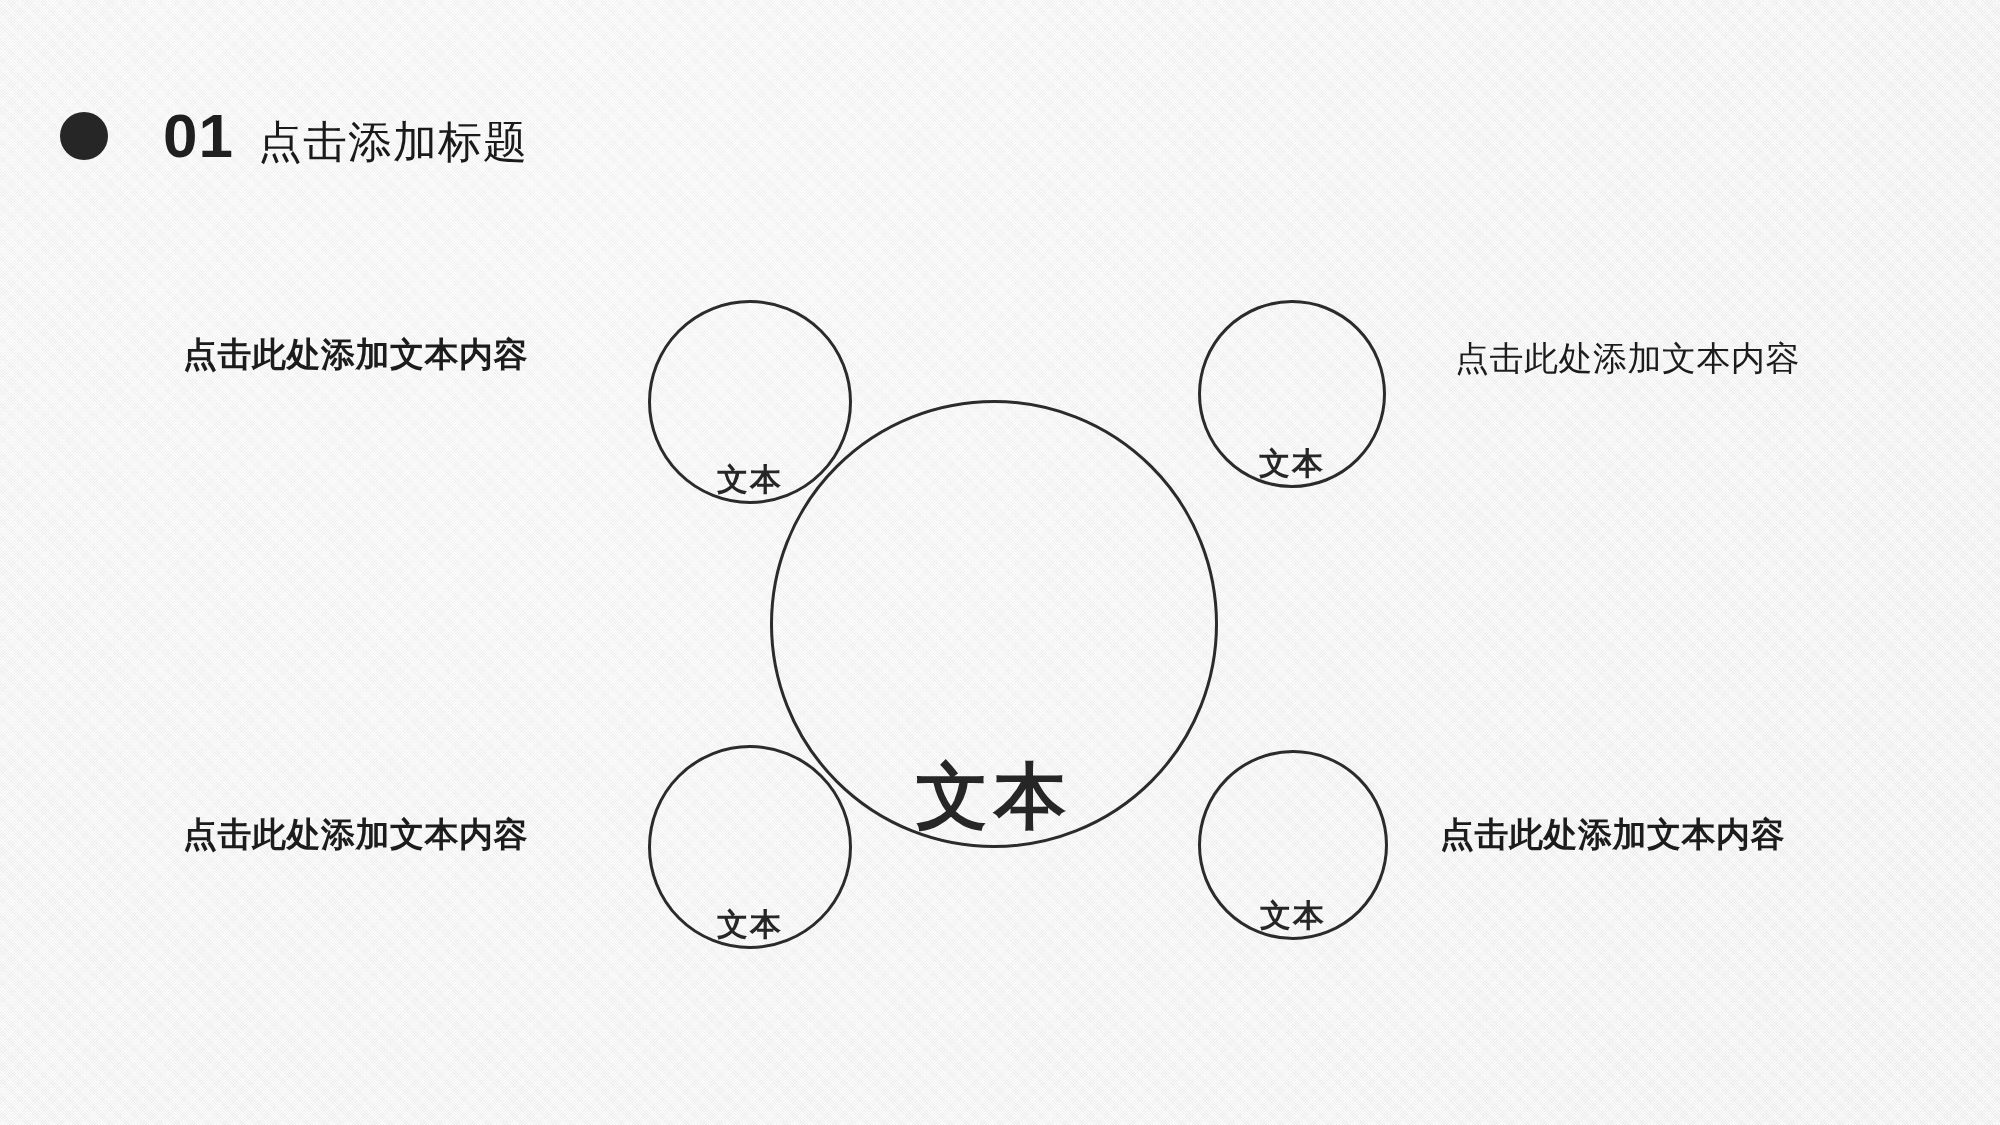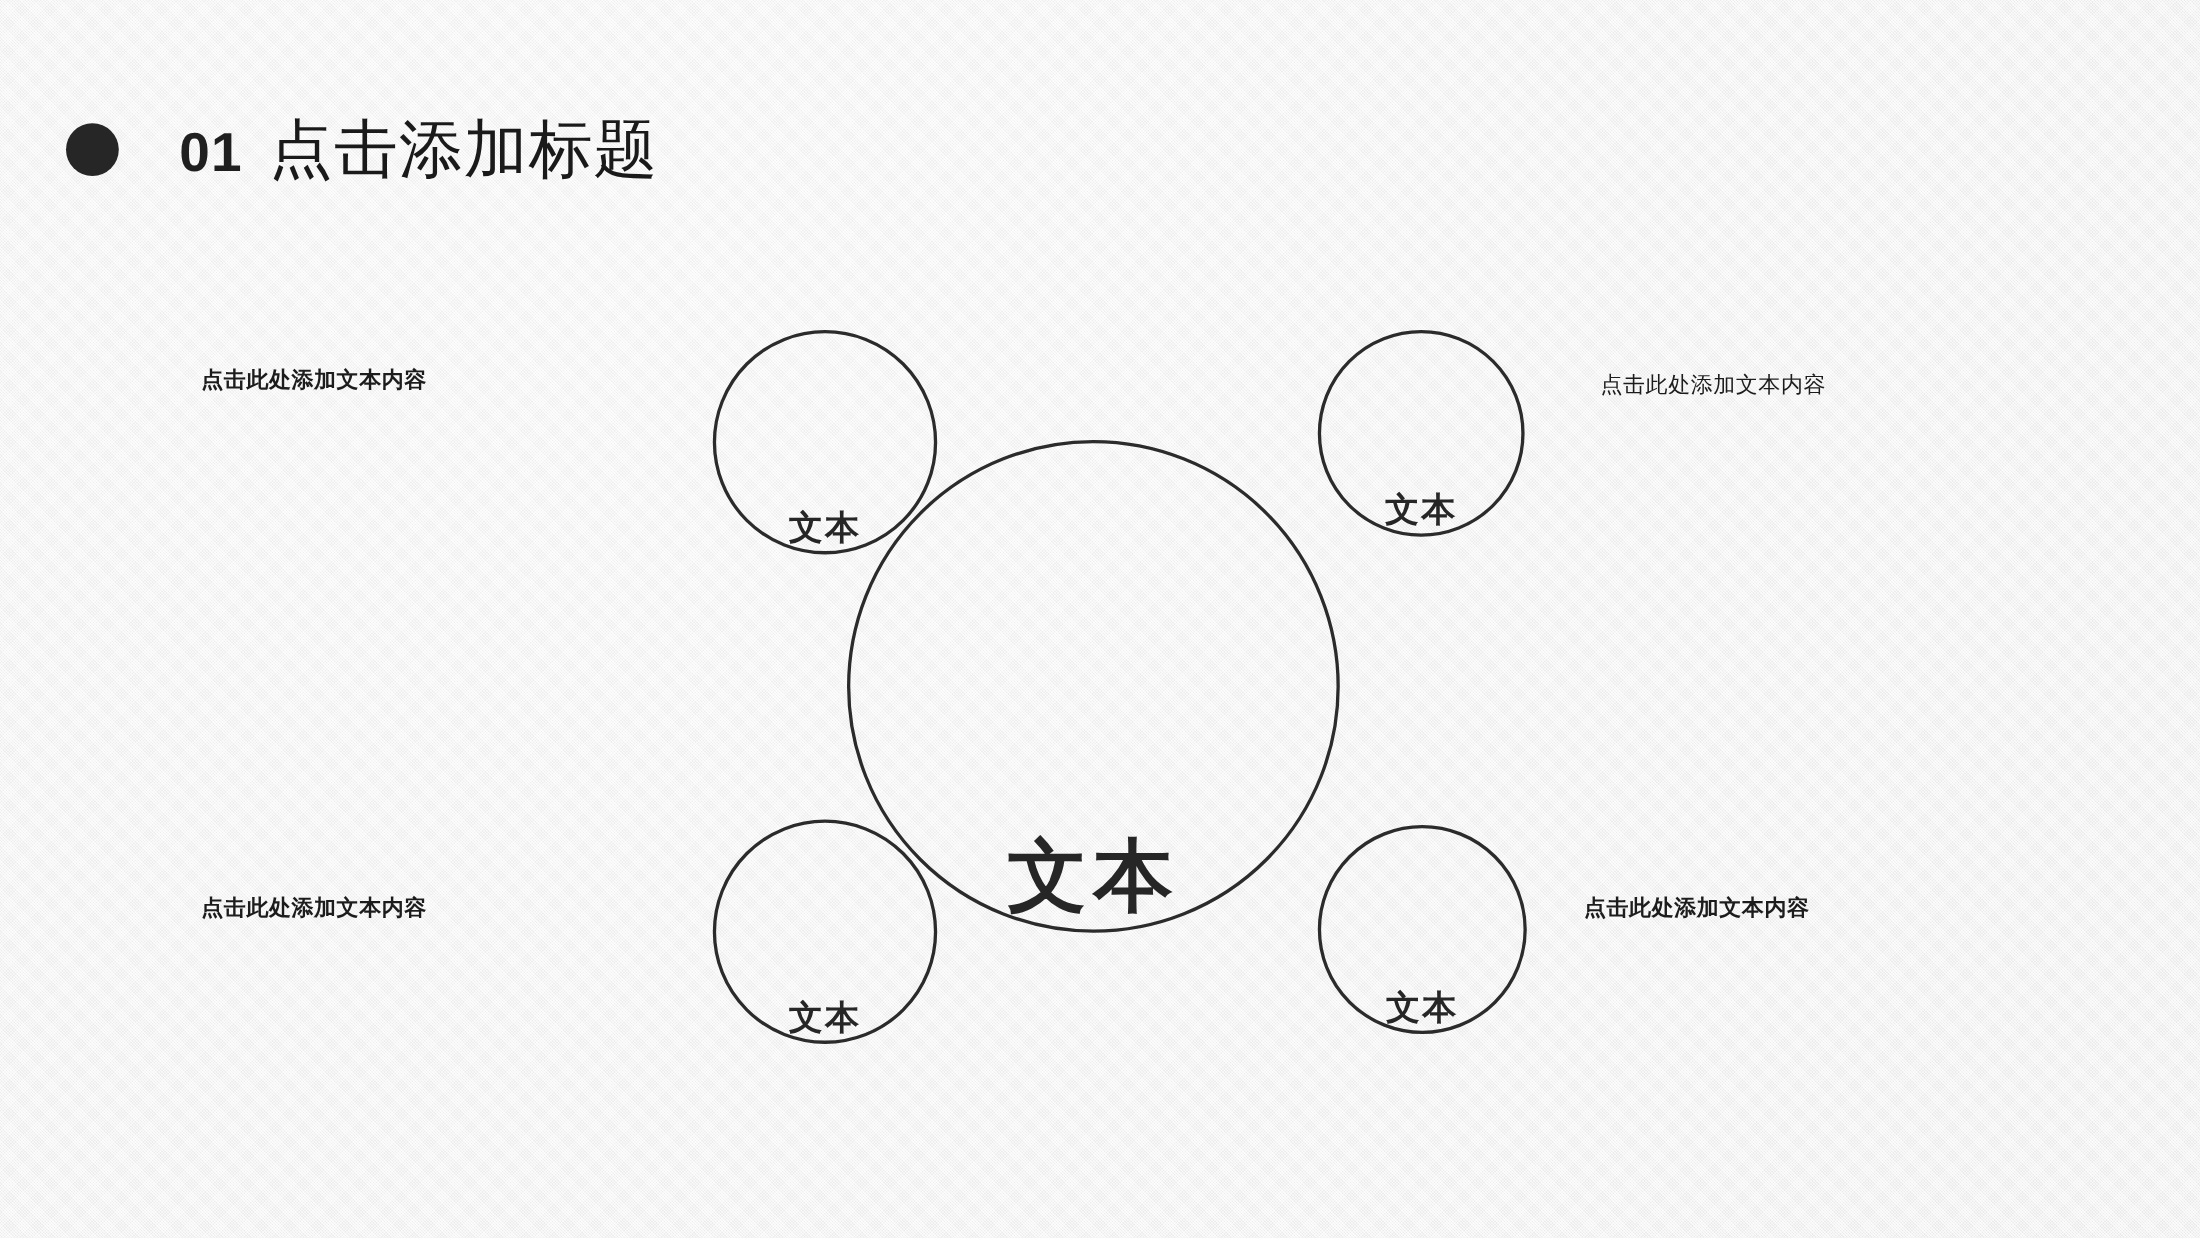--- a/index.html
+++ b/index.html
@@ -43,27 +43,27 @@
     background: #262626;
     flex: 0 0 auto;
   }
   #title-text {
     margin-left: 55px;
     display: flex;
     align-items: baseline;
     white-space: nowrap;
   }
   .title-num {
-    font-size: 50px;
+    font-size: 62px;
     font-weight: 700;
     color: #1f1f1f;
     letter-spacing: 1px;
   }
   .title-main {
-    font-size: 58px;
+    font-size: 44px;
     font-weight: 400;
     color: #1a1a1a;
     margin-left: 24px;
     letter-spacing: 1px;
   }
 
   
   #diagram {
     position: absolute;
     left: 0;
@@ -131,21 +131,21 @@
   #circle-top-right .circ-label,
   #circle-bottom-left .circ-label,
   #circle-bottom-right .circ-label {
     font-size: 31px;
     letter-spacing: 2px;
   }
 
   
   .side-label {
     position: absolute;
-    font-size: 20px;
+    font-size: 34px;
     color: #1c1c1c;
     white-space: nowrap;
     letter-spacing: 0.5px;
   }
   .side-label.bold { font-weight: 700; }
   .side-label.regular { font-weight: 400; }
 
   #label-top-left {
     left: 183px;
     top: 332px;

